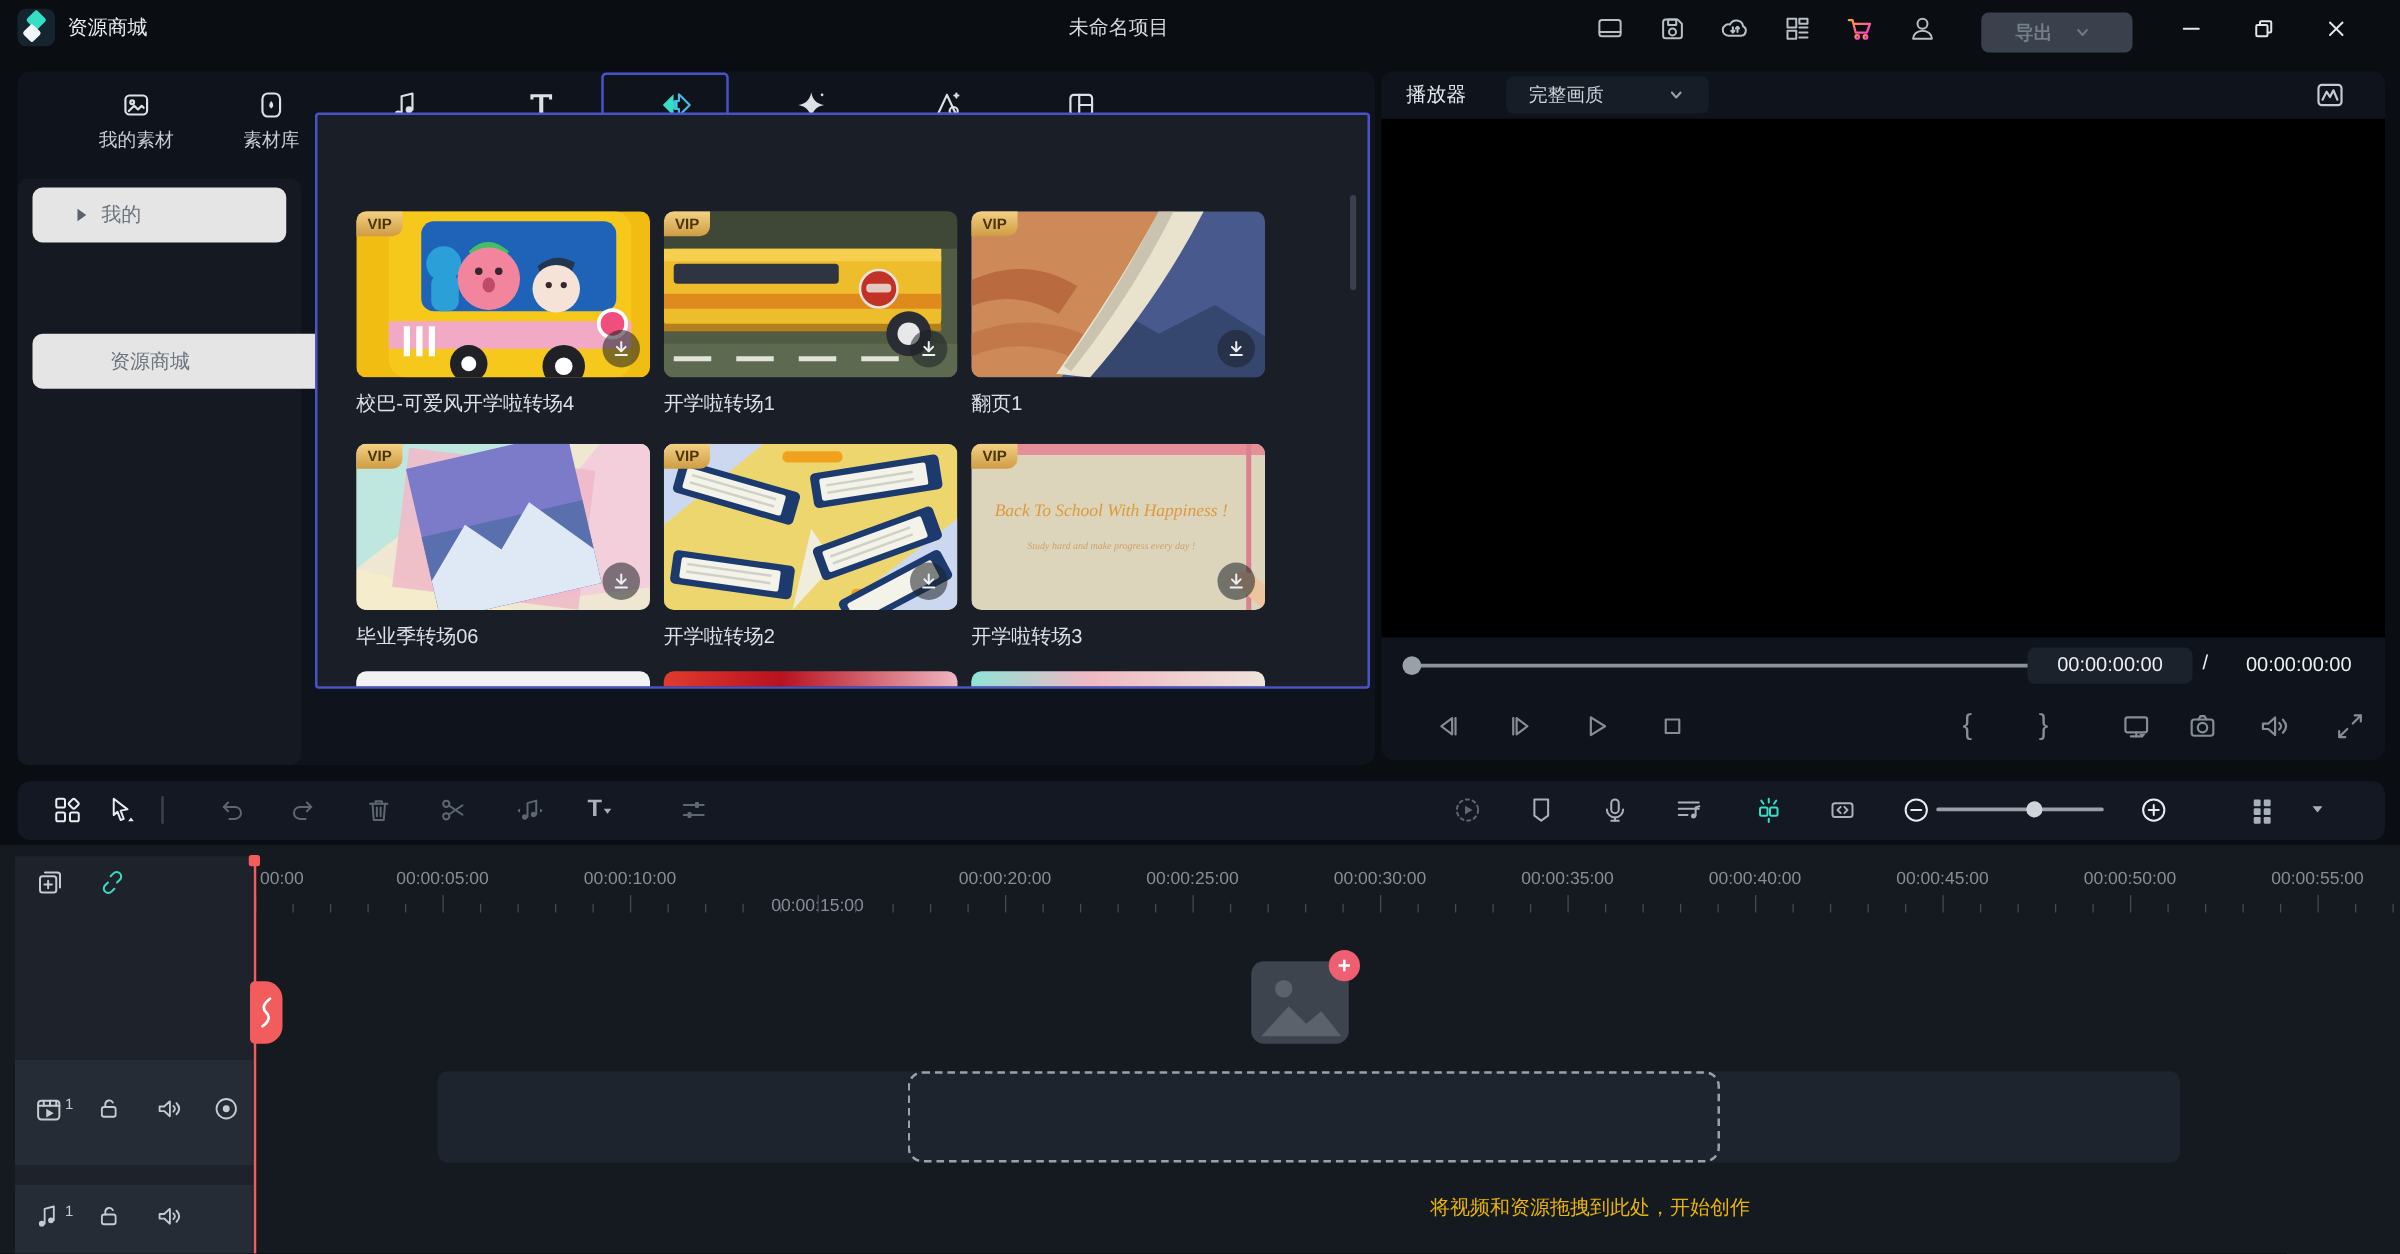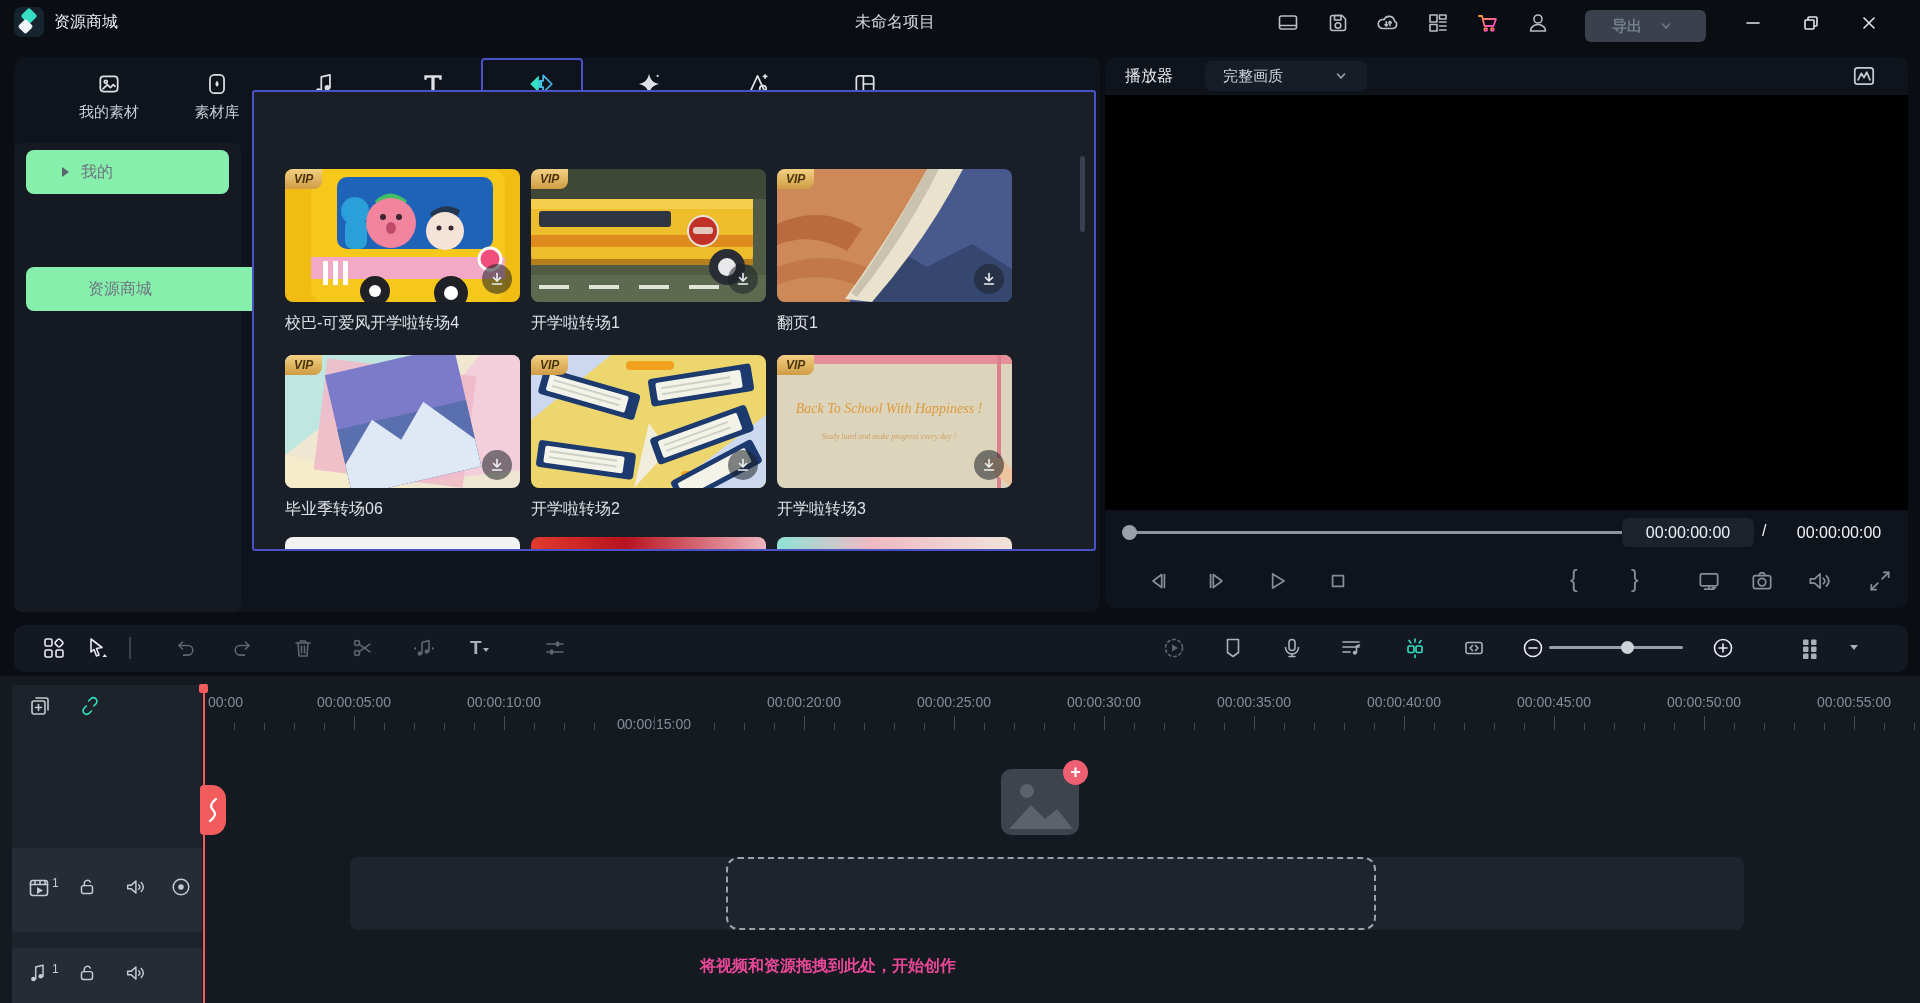--- a/index.html
+++ b/index.html
@@ -29,41 +29,41 @@
   
   #leftpanel{left:14px;top:57px;width:1086px;height:555px;background:#0f141c;border-radius:10px;}
   .tab{position:absolute;top:10px;width:100px;height:66px;display:flex;flex-direction:column;align-items:center;gap:6px;color:#dde1e6;}
   .tab .tlabel{font-size:15px;color:#c9ced5;}
   .tab.active .tlabel{color:#3adfc4;}
   #activebox{left:467px;top:1px;width:98px;height:80px;border:2px solid #4a52c8;border-radius:4px;}
   .tabicon{height:30px;display:flex;align-items:flex-end;}
 
   
   #sidebar{left:0px;top:86px;width:227px;height:469px;background:#141922;border-radius:8px;}
-  .side-item{position:absolute;left:12px;width:203px;height:44px;border-radius:8px;background:#86efac;display:flex;align-items:center;font-size:16px;color:#6d7580;}
+  .side-item{position:absolute;left:12px;width:203px;height:44px;border-radius:8px;background:#e5e5e5;display:flex;align-items:center;font-size:16px;color:#6d7580;}
   .side-item .tri{width:0;height:0;border-left:7px solid #5a626e;border-top:5px solid transparent;border-bottom:5px solid transparent;margin:0 12px 0 36px;}
   .side-item.sel{background:#2b323e;color:#eef1f4;font-weight:700;}
   .side-item.noarrow{padding-left:62px;}
   #collapse{left:182px;top:484px;width:26px;height:26px;border-radius:7px;background:#1f2733;color:#57b7dc;display:flex;align-items:center;justify-content:center;font-size:16px;}
 
   
   #browser{left:252px;top:90px;width:844px;height:461px;background:#191e27;border:2px solid #4a52c8;border-radius:3px;box-sizing:border-box;overflow:hidden;}
   #searchrow{position:absolute;left:0;top:8px;width:840px;height:36px;}
   #searchfield{position:absolute;left:18px;top:1px;width:650px;height:34px;background:#20262f;border-radius:6px;display:flex;align-items:center;color:#7d848f;}
   #searchfield svg{margin:0 12px 0 14px;}
   #searchinput{background:transparent;border:none;outline:none;color:#8a919c;font-size:16px;font-family:inherit;width:520px;}
   #clearx{position:absolute;left:634px;top:5px;font-size:19px;color:#c3c8cf;}
   #filterbtn{position:absolute;left:676px;top:2px;width:90px;height:31px;background:#262d38;border-radius:6px;display:flex;align-items:center;justify-content:center;gap:9px;font-size:14px;color:#b9bfc8;}
   #morebtn{position:absolute;left:780px;top:8px;letter-spacing:3px;color:#c3c8cf;font-size:15px;font-weight:700;}
   #vscroll{position:absolute;left:826px;top:64px;width:5px;height:76px;background:#39414e;border-radius:3px;}
 
   .card{position:absolute;width:235px;}
   .thumb{position:relative;width:235px;height:133px;border-radius:8px;overflow:hidden;background:#23282f;}
   .thumb svg.art{position:absolute;left:0;top:0;}
-  .vip{position:absolute;left:0;top:0;padding:3px 9px;font-size:12px;font-weight:700;color:#4a3408;background:linear-gradient(180deg,#f3d183,#cf9c44);border-radius:8px 0 8px 0;font-style:italic;}
+  .vip{position:absolute;left:0;top:0;padding:3px 9px;font-size:12px;font-weight:700;color:#4a3408;background:linear-gradient(180deg,#f3d183,#cf9c44);border-radius:8px 0 8px 0;}
   .dl{position:absolute;right:8px;bottom:8px;width:30px;height:30px;border-radius:50%;background:rgba(28,32,38,.55);display:flex;align-items:center;justify-content:center;color:#eef1f4;}
   .cname{margin-top:11px;font-size:16px;color:#dde1e7;white-space:nowrap;}
   .sliver{position:absolute;top:445px;width:235px;height:16px;border-radius:8px 8px 0 0;}
   #sliv1{left:31px;background:#f2f2f2;}
   #sliv2{left:277px;background:linear-gradient(90deg,#e23b2e,#b7121f 40%,#efb6c0);}
   #sliv3{left:523px;background:linear-gradient(90deg,#8fe3d6,#f0b9c4 40%,#efe3da);}
 
   
   #player{left:1105px;top:57px;width:803px;height:551px;background:#0f141c;border-radius:10px;overflow:hidden;}
   #pheader{position:absolute;left:0;top:0;width:803px;height:38px;}
@@ -106,21 +106,21 @@
   .rlabel.c{transform:translateX(-50%);}
   .rtick{position:absolute;top:47px;width:1px;height:7px;background:#434b57;}
   .rtick.major{top:40px;height:14px;}
   #playline{position:absolute;left:203px;top:8px;width:2px;height:319px;background:#f25c5c;}
   #playcap{position:absolute;left:199px;top:8px;width:9px;height:9px;background:#f25c5c;border-radius:2px;}
   #playbadge{position:absolute;left:200px;top:109px;width:26px;height:50px;background:#f25c5c;border-radius:4px 14px 14px 4px;display:flex;align-items:center;justify-content:center;}
   .hicon{position:absolute;width:24px;height:24px;color:#c6cbd2;}
   .tnum{position:absolute;font-size:12px;color:#c6cbd2;}
   #placeholder{position:absolute;left:1001px;top:93px;width:78px;height:66px;background:#3e444e;border-radius:10px;overflow:hidden;}
   #plusbadge{position:absolute;left:1063px;top:84px;width:25px;height:25px;border-radius:50%;background:#ee5f72;color:#fff;display:flex;align-items:center;justify-content:center;font-size:18px;font-weight:700;}
-  #hint{position:absolute;left:700px;top:280px;width:700px;text-align:left;font-size:16px;color:#ec4899;font-weight:bold;}
+  #hint{position:absolute;left:700px;top:280px;width:700px;text-align:right;font-size:16px;color:#eab308;}
 </style>
 </head>
 <body>
 
 <div id="app">
 
   <div id="topbar" class="abs">
     <div id="logo" class="abs">
         <div class="d1"></div>
         <div class="d2"></div>

